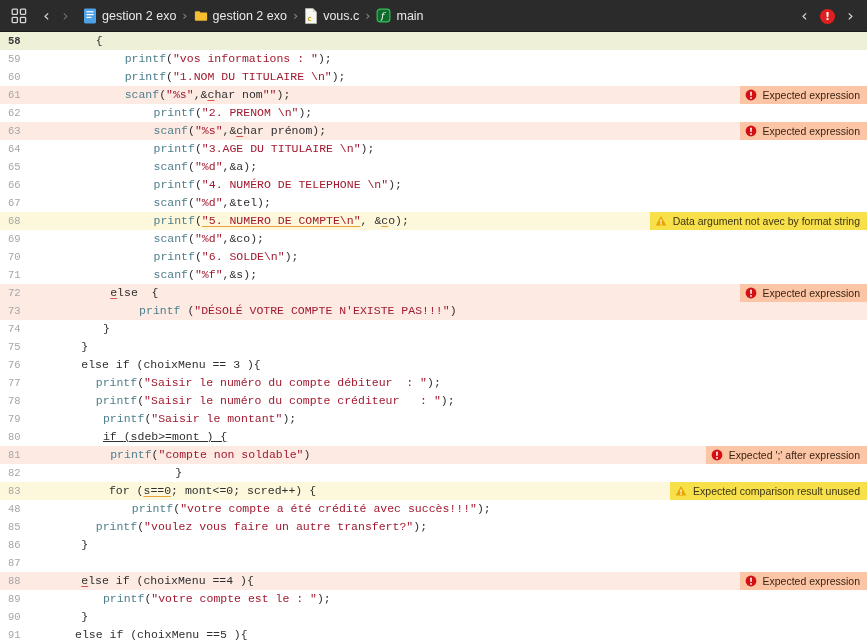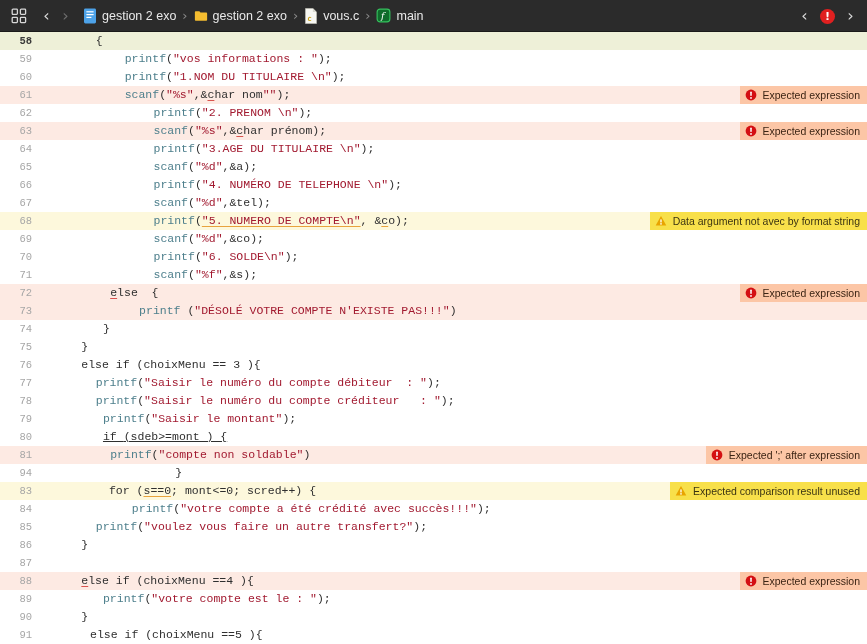--- a/index.html
+++ b/index.html
@@ -97,26 +97,26 @@
     font-size: 11.5px;
   }
   .line.err  { background: #fdeae3; text-decoration: underline; }
   .line.warn { background: #fdf8dc; }
   .line.cur  { background: #eef0d8; }
 
   .ln {
     position: absolute;
     left: 0; top: 0;
     width: 32px;
-    text-align: right;
     color: #a6a6a6;
     font-family: "Liberation Mono", "DejaVu Sans Mono", monospace;
     font-size: 10.5px;
     line-height: 18px;
     user-select: none;
+    padding-left: 8px;
   }
   .line.cur .ln { color: #3a3a3a; font-weight: bold; }
   .code {
     position: absolute;
     left: 38px; top: 0;
     color: #2f2f2f;
     white-space: pre;
   }
 
   
@@ -276,37 +276,37 @@
     <div class="line"><span class="ln">79</span><span class="code" style="left: 102.98px;"><span class="fn">printf</span><span class="p">(</span><span class="s">"Saisir le montant"</span><span class="p">);</span></span></div>
     <div class="line"><span class="ln">80</span><span class="code" style="left: 102.98px; text-decoration: underline;"><span class="k">if </span><span class="p">(sdeb&gt;=mont ) {</span></span></div>
     <div class="line err"><span class="ln">81</span><span class="code" style="left: 110.2px;"><span class="fn">printf</span><span class="p">(</span><span class="s">"compte non soldable"</span><span class="p">)</span></span><span class="badge error">
         <svg class="badge-ico" viewBox="0 0 12 12">
           <circle cx="6" cy="6" r="5.4" fill="#d40f12"></circle>
           <rect x="5.25" y="2.6" width="1.5" height="4.3" rx="0.7" fill="#ffffff"></rect>
           <circle cx="6" cy="8.9" r="0.95" fill="#ffffff"></circle>
         </svg>
         <span class="badge-text">Expected ';' after expression</span>
       </span></div>
-    <div class="line"><span class="ln">94</span><span class="code" style="left: 175.18px;"><span class="p">}</span></span></div>
+    <div class="line"><span class="ln">82</span><span class="code" style="left: 175.18px;"><span class="p">}</span></span></div>
     <div class="line warn"><span class="ln">83</span><span class="code" style="left: 102.98px; margin-left: 6px;"><span class="k">for </span><span class="p">(</span><span class="p sqw">s==0</span><span class="p">; mont&lt;=</span><span class="n">0</span><span class="p">; scred++) {</span></span><span class="badge warning">
         <svg class="badge-ico" viewBox="0 0 12 12">
           <path d="M6 1.1 11.3 10.6H0.7z" fill="#e8a400"></path>
           <rect x="5.35" y="4.2" width="1.3" height="3.4" rx="0.6" fill="#ffffff"></rect>
           <circle cx="6" cy="8.9" r="0.8" fill="#ffffff"></circle>
         </svg>
         <span class="badge-text">Expected comparison result unused</span>
       </span></div>
-    <div class="line"><span class="ln">84</span><span class="code" style="left: 131.86px;"><span class="fn">printf</span><span class="p">(</span><span class="s">"votre compte a été crédité avec succès!!!"</span><span class="p">);</span></span></div>
+    <div class="line"><span class="ln">48</span><span class="code" style="left: 131.86px;"><span class="fn">printf</span><span class="p">(</span><span class="s">"votre compte a été crédité avec succès!!!"</span><span class="p">);</span></span></div>
     <div class="line"><span class="ln">85</span><span class="code" style="left: 95.76px;"><span class="fn">printf</span><span class="p">(</span><span class="s">"voulez vous faire un autre transfert?"</span><span class="p">);</span></span></div>
     <div class="line"><span class="ln">86</span><span class="code" style="left: 81.32px;"><span class="p">}</span></span></div>
     <div class="line"><span class="ln">87</span><span class="code" style="left: 38px;"></span></div>
     <div class="line err"><span class="ln">88</span><span class="code" style="left: 81.32px;"><span class="k sqe">e</span><span class="k">lse if </span><span class="p">(choixMenu ==</span><span class="n">4</span><span class="p"> ){</span></span><span class="badge error">
         <svg class="badge-ico" viewBox="0 0 12 12">
           <circle cx="6" cy="6" r="5.4" fill="#d40f12"></circle>
           <rect x="5.25" y="2.6" width="1.5" height="4.3" rx="0.7" fill="#ffffff"></rect>
           <circle cx="6" cy="8.9" r="0.95" fill="#ffffff"></circle>
         </svg>
         <span class="badge-text">Expected expression</span>
       </span></div>
     <div class="line"><span class="ln">89</span><span class="code" style="left: 102.98px;"><span class="fn">printf</span><span class="p">(</span><span class="s">"votre compte est le : "</span><span class="p">);</span></span></div>
     <div class="line"><span class="ln">90</span><span class="code" style="left: 81.32px;"><span class="p">}</span></span></div>
-    <div class="line"><span class="ln">91</span><span class="code" style="left: 90px;"><span class="k">else if </span><span class="p">(choixMenu ==</span><span class="n">5</span><span class="p"> ){</span></span></div>
+    <div class="line"><span class="ln">91</span><span class="code" style="left: 75px;"><span class="k">else if </span><span class="p">(choixMenu ==</span><span class="n">5</span><span class="p"> ){</span></span></div>
   </div>
 
 </body></html>

